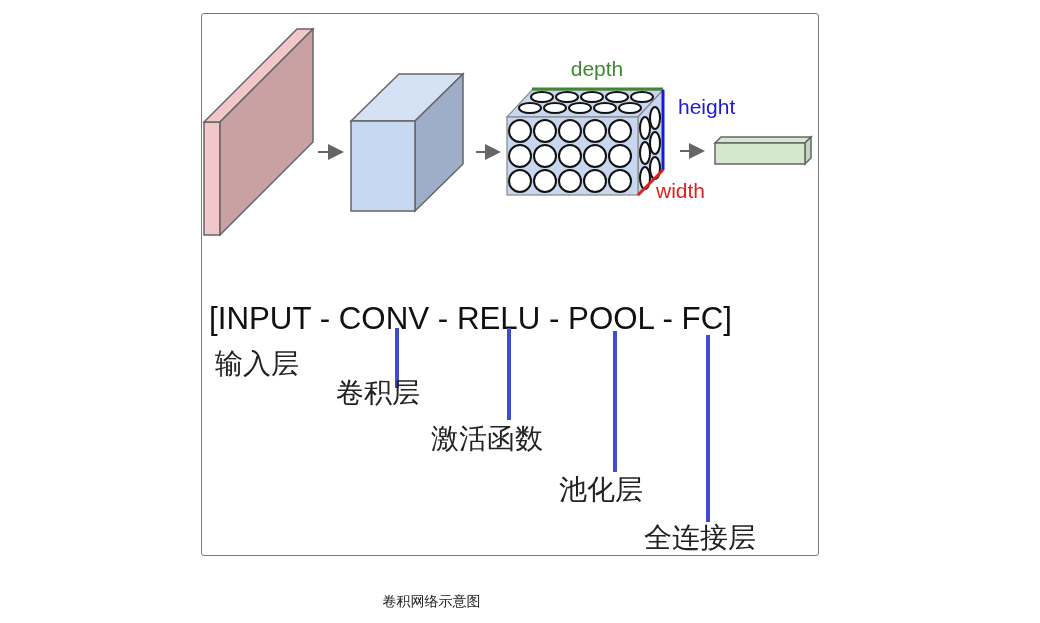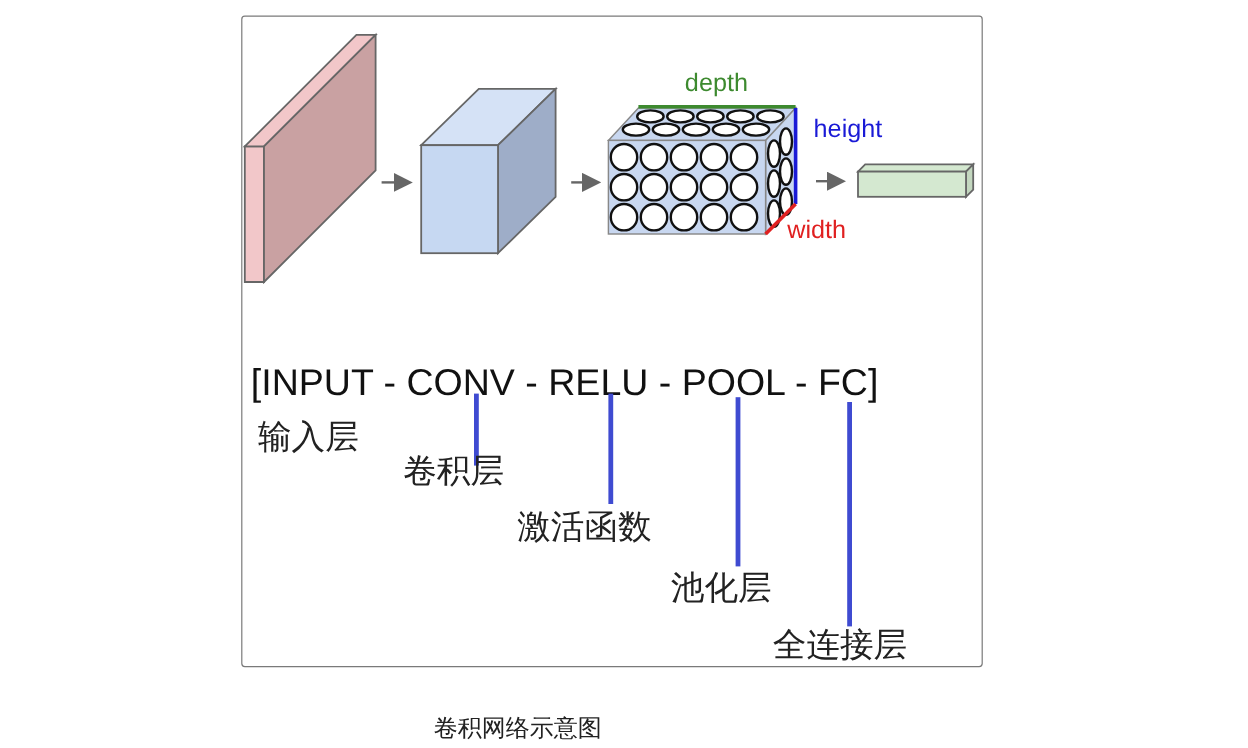--- a/index.html
+++ b/index.html
@@ -5,21 +5,21 @@
     html, body { margin: 0; padding: 0; background: #ffffff; }
     body { width: 1040px; height: 623px; position: relative; overflow: hidden;
            font-family: "DejaVu Sans", sans-serif; }
     .figure-frame {
       position: absolute; left: 201px; top: 13px; width: 618px; height: 543px;
       border: 1px solid #7a7a7a; border-radius: 3px; box-sizing: border-box; background: #fff;
     }
     svg.diagram { position: absolute; left: 0; top: 0; }
     .caption {
       position: absolute; left: 0; width: 863px; top: 593px; text-align: center;
-      font-size: 20px; color: #222;
+      font-size: 14px; color: #222;
     }
   </style>
 </head>
 <body>
 
 <div class="figure-frame"></div>
 
 <svg class="diagram" width="1040" height="623" viewBox="0 0 1040 623">
   <defs>
     <marker id="arrowhead" markerWidth="8" markerHeight="8" refX="6" refY="4" orient="auto">

